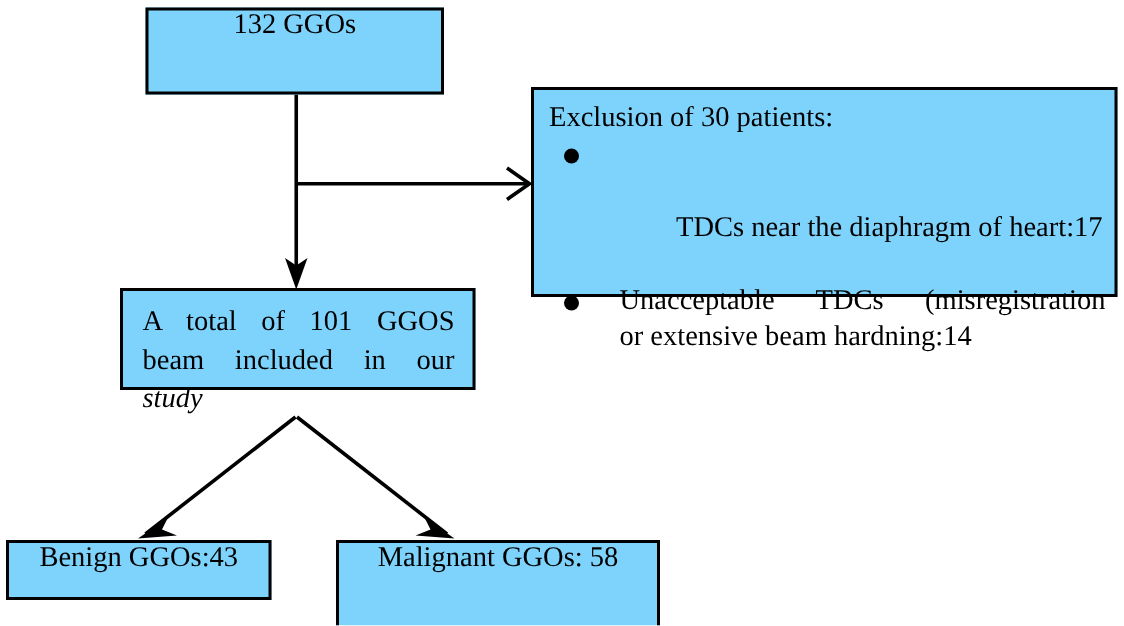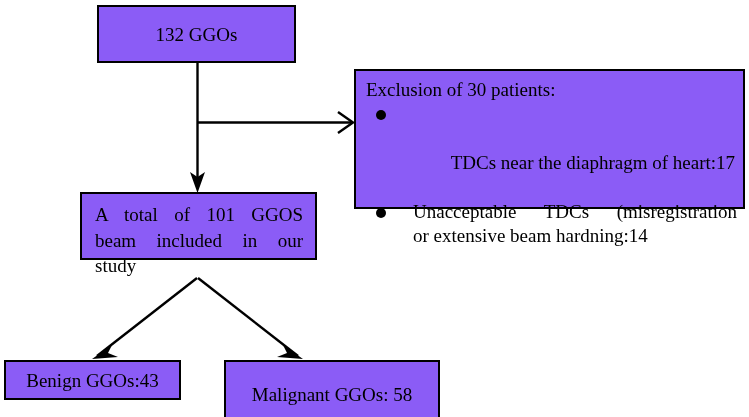--- a/index.html
+++ b/index.html
@@ -16,23 +16,22 @@
     position: relative;
     width: 749px;
     height: 417px;
     background: #ffffff;
     overflow: hidden;
   }
   .box {
     position: absolute;
     box-sizing: border-box;
     border: 2px solid #000000;
-    background: #8b5cf6;
+    background: #7dd3fc;
     display: flex;
-    align-items: center;
     justify-content: center;
   }
   .box-text {
     font-size: 19px;
     line-height: 1.0;
     white-space: pre;
     text-align: center;
   }
 
   
@@ -44,21 +43,20 @@
   }
 
   
   #box-exclusion {
     left: 354px;
     top: 58px;
     width: 391px;
     height: 140px;
     display: block;
     padding: 7px 6px 0 10px;
-    margin-top: 11px;
   }
   .excl-title {
     font-size: 19px;
     line-height: 1.28;
     white-space: pre;
   }
   .excl-list {
     list-style: none;
     margin: 0;
     padding: 0;
@@ -106,20 +104,21 @@
   .incl-line {
     font-size: 19px;
     line-height: 1.35;
     display: block;
     text-align: justify;
     text-align-last: justify;
   }
   .incl-line.last {
     text-align-last: left;
     white-space: pre;
+    font-style: italic;
   }
 
   
   #box-benign {
     left: 4px;
     top: 360px;
     width: 177px;
     height: 40px;
   }
   #box-malignant {

